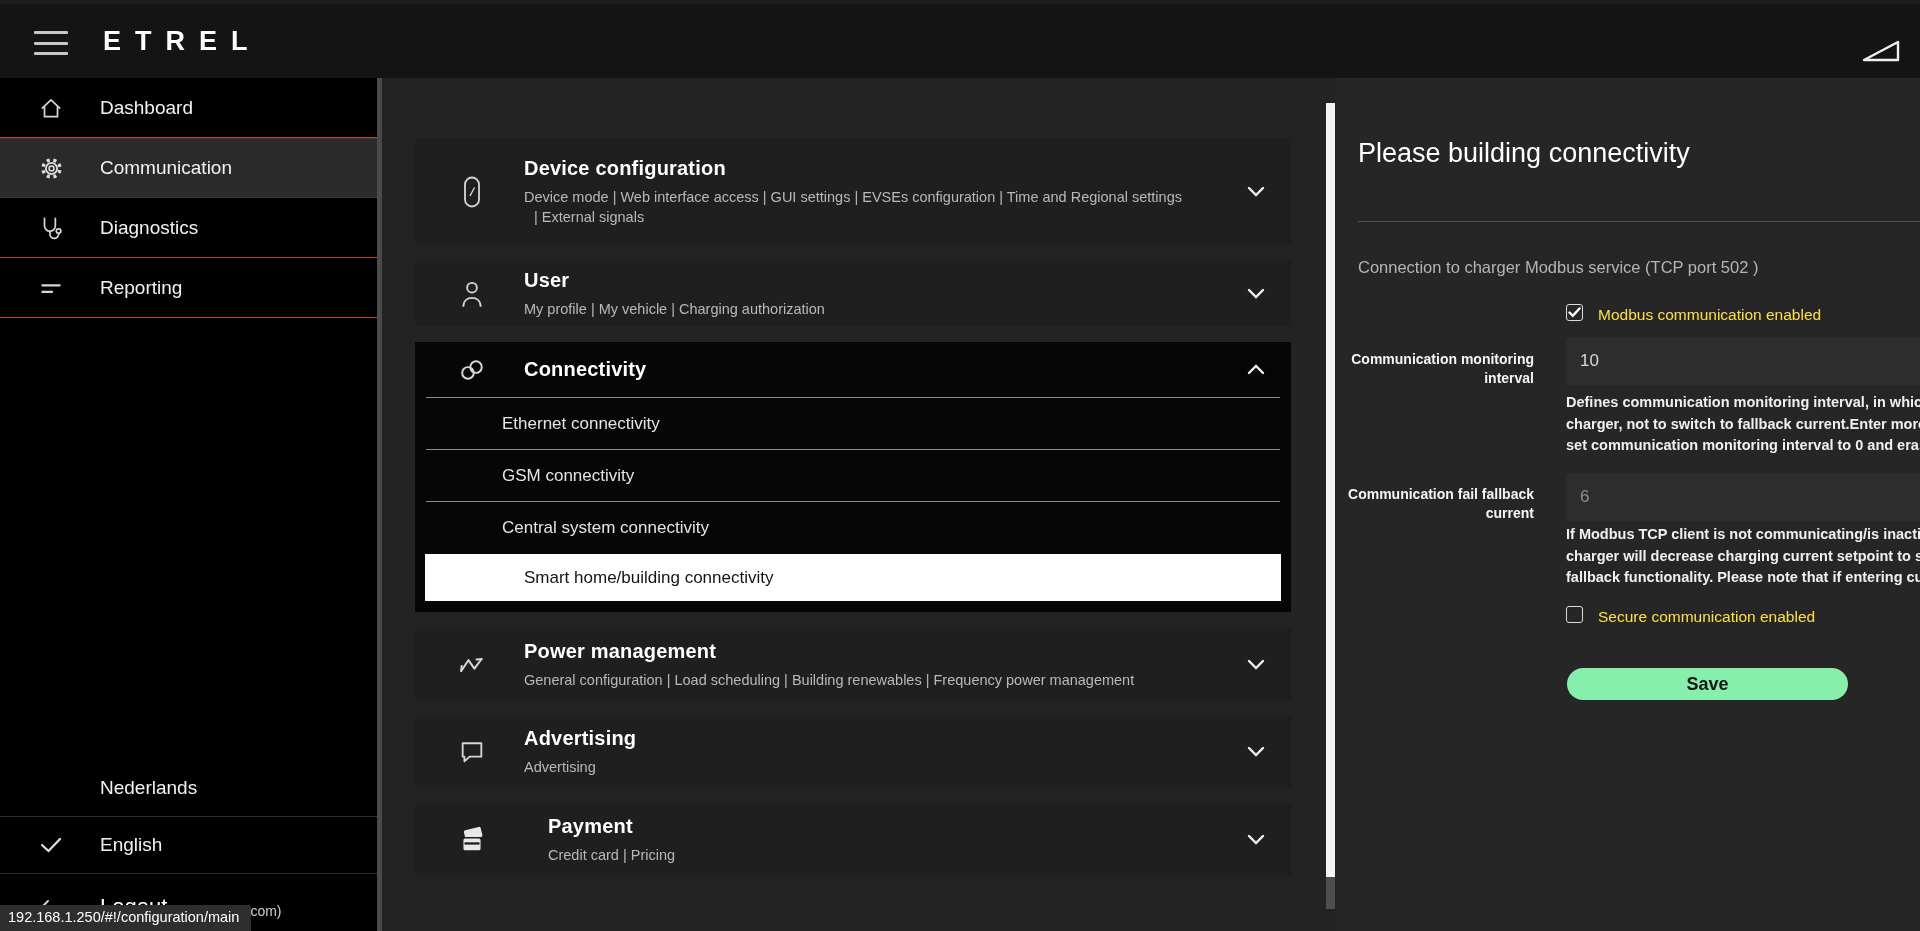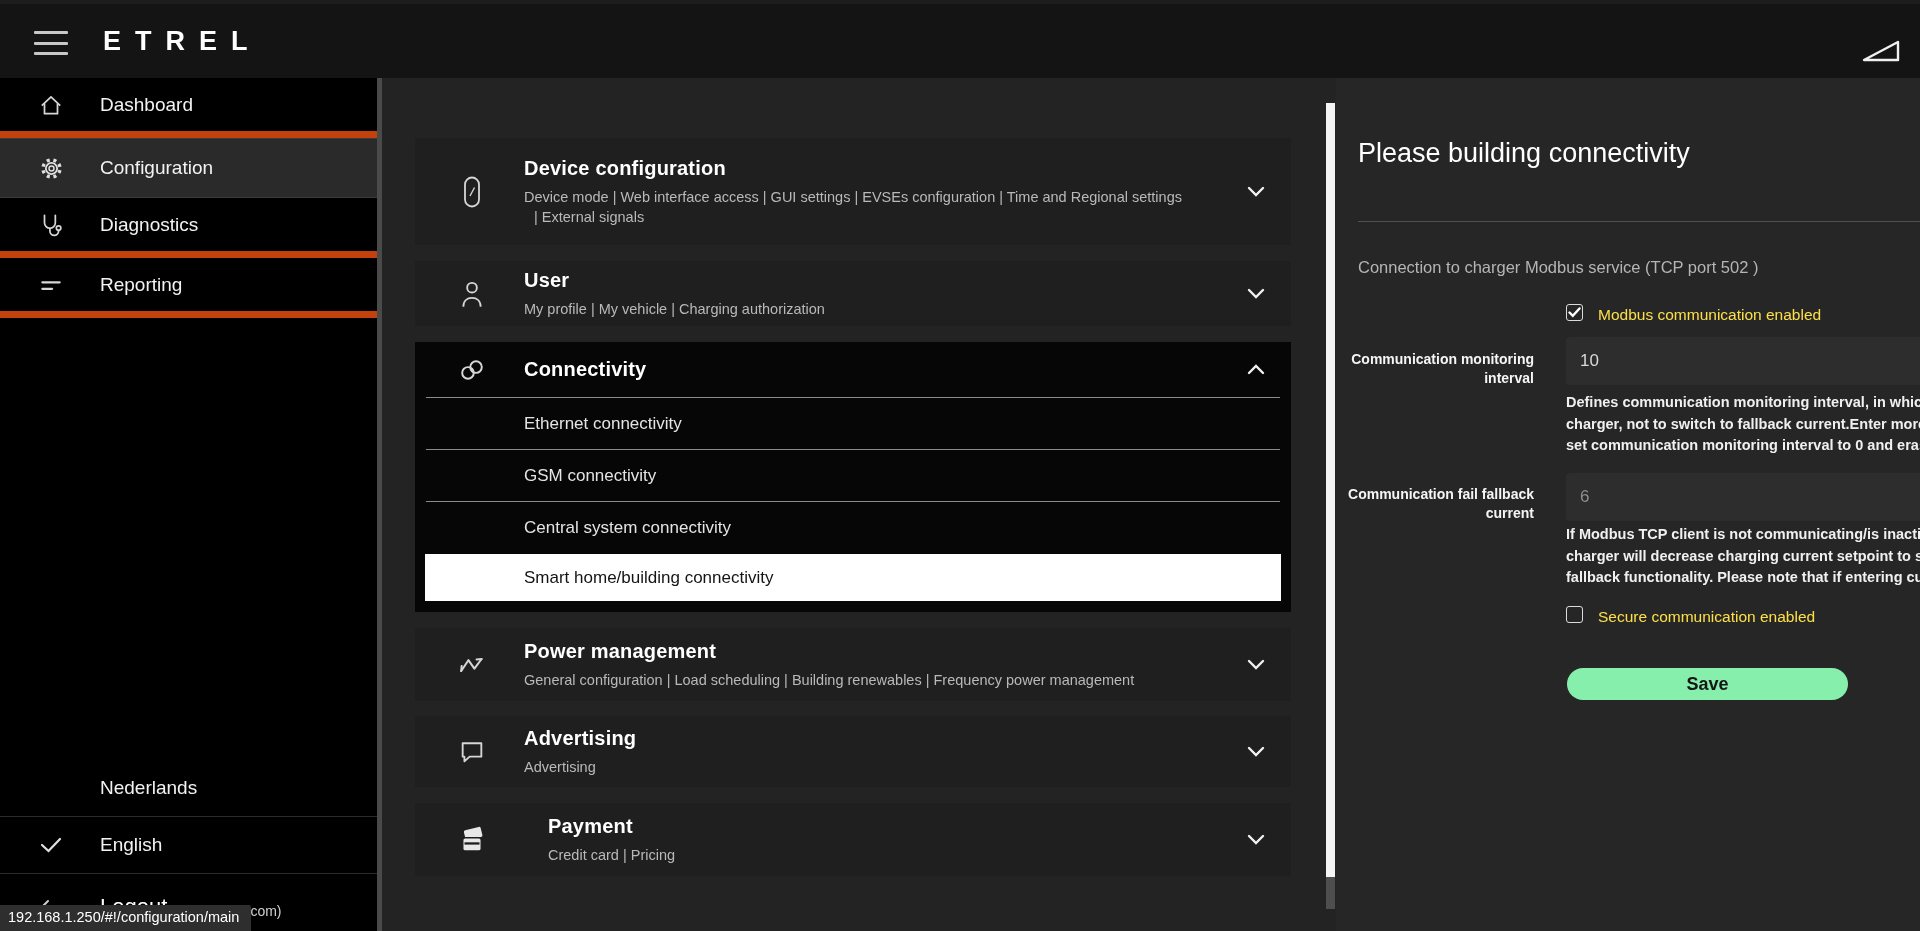--- a/index.html
+++ b/index.html
@@ -10,21 +10,21 @@
   
   .topbar { position:absolute; left:0; top:0; width:1920px; height:78px; background:#141414; border-top:4px solid #1d1d1d; }
   .hamburger { position:absolute; left:34px; top:27px; width:34px; height:24px; display:flex; flex-direction:column; justify-content:space-between; cursor:pointer; }
   .hamburger span { display:block; height:3px; background:#c7c7c7; border-radius:1px; }
   .logo { position:absolute; left:103px; top:22px; font-size:27px; font-weight:bold; letter-spacing:14px; color:#fff; }
   .signal { position:absolute; left:1860px; top:34px; }
 
   
   .sidebar { position:absolute; left:0; top:78px; width:377px; height:853px; background:#000; }
   .side-scroll { position:absolute; left:377px; top:78px; width:5px; height:853px; background:#4a4a4a; }
-  .nav-item { height:60px; display:flex; align-items:center; border-bottom:7px solid #c2410c; cursor:pointer; }
+  .nav-item { height:60px; display:flex; align-items:center; border-bottom:1px solid #c2410c; cursor:pointer; }
   .nav-item.selected { background:#2a2a2a; border-top:1px solid #3a3a3a; border-bottom:1px solid #3a3a3a; }
   .nav-icon { width:30px; margin-left:36px; display:flex; justify-content:center; }
   .nav-label { margin-left:34px; font-size:19px; color:#f2f2f2; }
   .lang-group { position:absolute; left:0; top:682px; width:377px; }
   .lang-item { height:57px; display:flex; align-items:center; border-bottom:1px solid #2b2b2b; cursor:pointer; }
   .logout-row { position:absolute; left:0; top:794px; width:377px; height:70px; display:flex; align-items:center; cursor:pointer; }
   .logout-label { margin-left:34px; font-size:22px; color:#fff; }
   .logout-detail { margin-left:9px; font-size:14px; color:#d0d0d0; padding-top:8px; }
 
   
@@ -35,21 +35,21 @@
   .card { position:absolute; left:32px; width:876px; background:#1f1f1f; display:flex; align-items:center; cursor:pointer; }
   .card-icon { width:30px; margin-left:42px; display:flex; justify-content:center; }
   .card-body { margin-left:37px; flex:1; }
   .card-title { font-size:20px; font-weight:bold; color:#fff; letter-spacing:.2px; margin-bottom:7px; }
   .card-sub { font-size:14.5px; color:#b9b9b9; line-height:20px; }
   .chev { margin-left:auto; margin-right:26px; }
 
   .card.expanded { display:block; background:#060606; cursor:default; }
   .exp-header { height:55px; display:flex; align-items:center; cursor:pointer; }
   .sub-sep { height:1px; background:#8a8a8a; margin:0 11px; }
-  .sub-item { height:51px; display:flex; align-items:center; padding-left:109px; font-size:17px; color:#e4e4e4; cursor:pointer; }
+  .sub-item { height:51px; display:flex; align-items:center; padding-left:87px; font-size:17px; color:#e4e4e4; cursor:pointer; }
   .sub-item.selected { background:#fff; color:#141414; margin:0 10px; height:47px; padding-left:99px; }
 
   
   .scroll-thumb { position:absolute; left:1326px; top:103px; width:9px; height:774px; background:#f4f4f4; cursor:pointer; }
   .scroll-rest  { position:absolute; left:1326px; top:877px; width:9px; height:32px; background:#4e4e4e; cursor:pointer; }
 
   
   .panel { position:absolute; left:1336px; top:78px; width:584px; height:853px; background:#262626; overflow:hidden; }
   .panel-title { position:absolute; left:22px; top:60px; font-size:27px; font-weight:400; color:#fff; }
   .panel-hr { position:absolute; left:22px; top:143px; width:562px; height:1px; background:#505050; }
@@ -92,21 +92,21 @@
     <span class="nav-label">Dashboard</span>
   </div>
   <div class="nav-item selected">
     <span class="nav-icon">
       <svg width="27" height="27" viewBox="0 0 24 24" fill="none" stroke="#e0e0e0">
           <circle cx="12" cy="12" r="5" stroke-width="1.6"></circle>
           <circle cx="12" cy="12" r="2.2" stroke-width="1.3"></circle>
           <circle cx="12" cy="12" r="7.6" stroke-width="3" stroke-dasharray="2.7 3.27" transform="rotate(11 12 12)"></circle>
         </svg>
     </span>
-    <span class="nav-label">Configuration</span>
+    <span class="nav-label">Communication</span>
   </div>
   <div class="nav-item">
     <span class="nav-icon">
       <svg width="26" height="26" viewBox="0 0 24 24" fill="none" stroke="#d6d6d6" stroke-width="1.6" stroke-linecap="round">
           <path d="M6 3 v7 a5 5 0 0 0 10 0 V3"></path>
           <path d="M11 15 v2.5 a4 4 0 0 0 8 0 v-0.5"></path>
           <circle cx="19" cy="14.8" r="2.1"></circle>
         </svg>
     </span>
     <span class="nav-label">Diagnostics</span>

